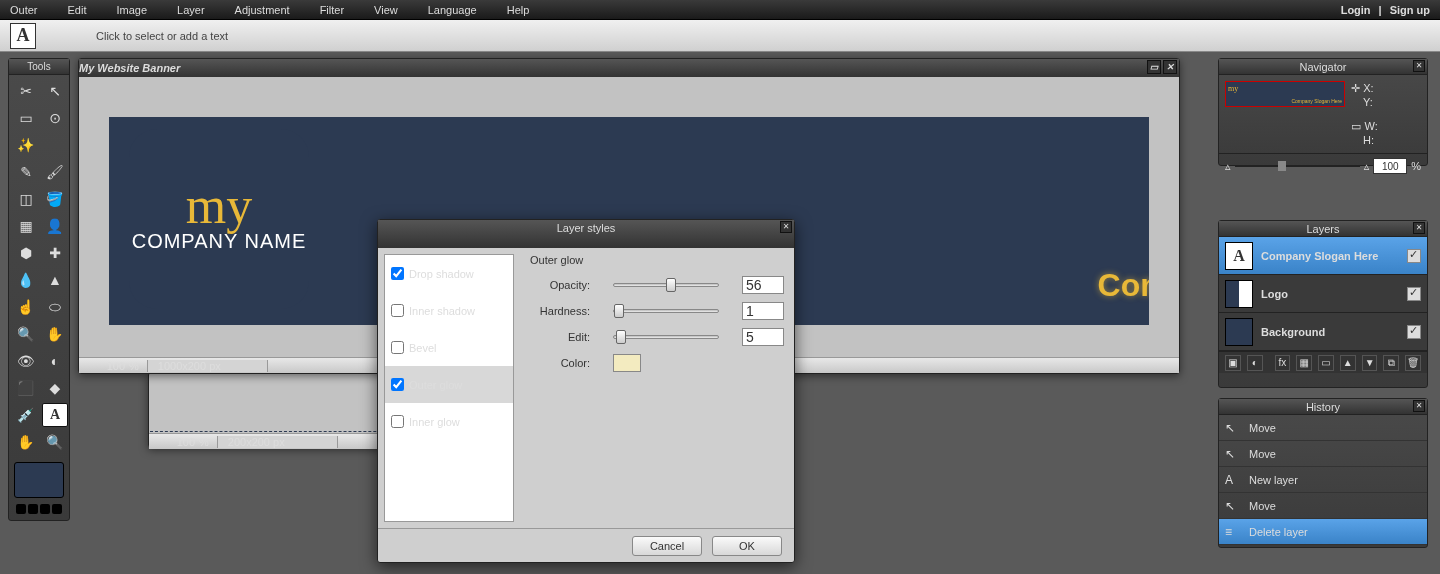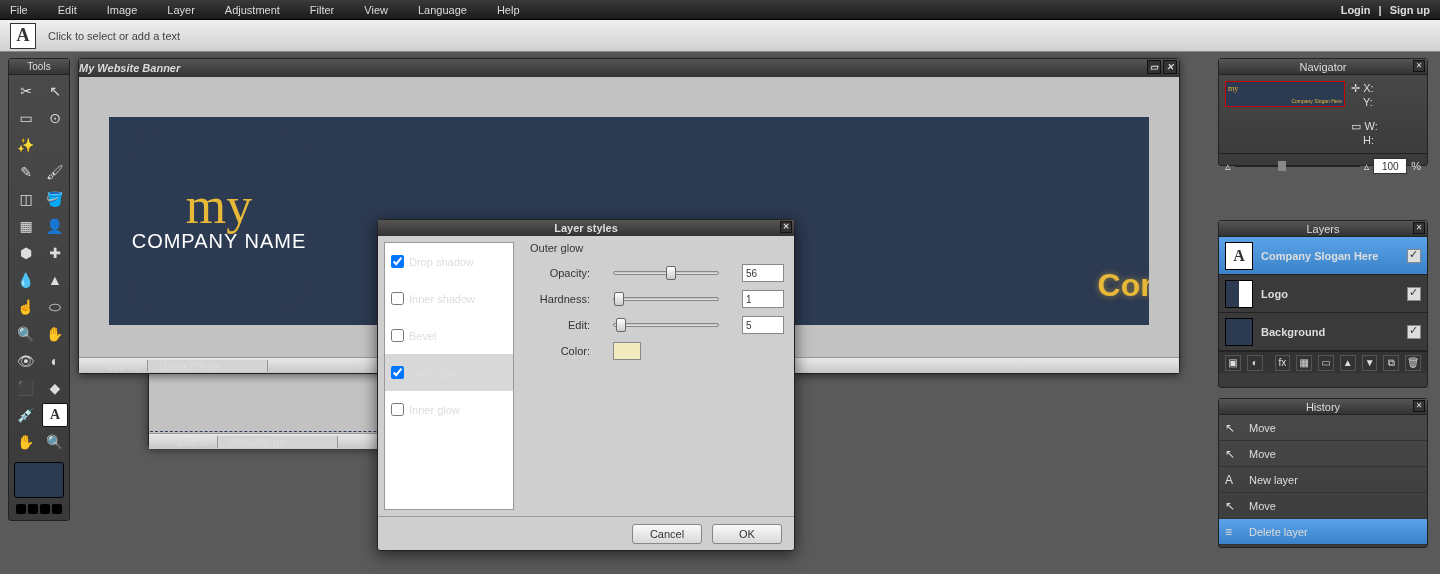--- a/index.html
+++ b/index.html
@@ -4,21 +4,21 @@
 <style>
 *{margin:0;padding:0;box-sizing:border-box;font-family:"Lucida Grande",Arial,sans-serif;font-size:11px;color:#ddd;}
 body{background:#5a5a5a;width:1440px;height:574px;overflow:hidden;position:relative;}
 .menubar{height:20px;background:linear-gradient(#3a3a3a,#1a1a1a);display:flex;align-items:center;padding:0 10px;border-bottom:1px solid #000;}
 .menubar .mitem{margin-right:30px;cursor:pointer;}
 .menubar .spacer{flex:1;}
 .menubar .auth{display:flex;gap:8px;font-weight:bold;}
 .menubar .auth span{cursor:pointer;}
 .optbar{height:32px;background:linear-gradient(#f0f0f0,#d0d0d0);border-bottom:1px solid #888;display:flex;align-items:center;padding:0 10px;gap:12px;color:#333;}
 .optbar .ticon{width:26px;height:26px;border:1px solid #333;color:#333;display:flex;align-items:center;justify-content:center;font-family:serif;font-weight:bold;font-size:18px;background:#fff;}
-.optbar .hint{color:#444;}
+.optbar .hint{color:#444;margin-left:48px;}
 .workspace{position:absolute;top:52px;left:0;right:0;bottom:0;}
 
 
 .tools{position:absolute;left:8px;top:6px;width:62px;background:linear-gradient(#4a4a4a,#3a3a3a);border:1px solid #222;border-radius:3px;}
 .panel-title{height:16px;background:linear-gradient(#555,#333);text-align:center;font-size:10px;line-height:16px;border-bottom:1px solid #222;}
 .tools-grid{display:grid;grid-template-columns:1fr 1fr;gap:3px;padding:4px;}
 .tool{width:26px;height:24px;display:flex;align-items:center;justify-content:center;font-size:14px;cursor:pointer;border-radius:2px;}
 .tool.sel{background:#2a2a2a;border:1px solid #111;}
 .swatch-main{margin:4px auto;width:50px;height:36px;background:#2c3a52;border:1px solid #000;border-radius:3px;}
 .swatch-row{display:flex;gap:2px;justify-content:center;padding:2px 0 6px;}
@@ -65,43 +65,43 @@
 .layers-foot{height:22px;background:#333;border-top:1px solid #222;display:flex;align-items:center;padding:0 6px;gap:6px;}
 .layers-foot span{width:16px;height:16px;border:1px solid #555;cursor:pointer;display:flex;align-items:center;justify-content:center;font-size:10px;}
 
 .hist-body{max-height:130px;overflow:auto;}
 .hist-row{display:flex;align-items:center;height:26px;padding:0 6px;gap:8px;border-bottom:1px solid #333;}
 .hist-row.sel{background:linear-gradient(#5aa3e8,#3a83c8);}
 .hist-icon{width:16px;font-size:12px;}
 
 
 .dialog{position:absolute;left:377px;top:167px;width:418px;background:#cfcfcf;border:1px solid #222;border-radius:3px;box-shadow:0 4px 16px rgba(0,0,0,.6);}
-.dialog .titlebar{height:16px;background:linear-gradient(#555,#333);text-align:center;line-height:16px;position:relative;font-weight:bold;font-size:10px;}
+.dialog .titlebar{height:28px;background:linear-gradient(#555,#333);text-align:center;line-height:16px;position:relative;font-weight:normal;font-size:10px;}
 .dialog .dclose{position:absolute;right:2px;top:1px;width:12px;height:12px;border:1px solid #111;background:#333;font-size:8px;line-height:10px;text-align:center;cursor:pointer;}
 .dialog-body{display:flex;height:280px;}
 .style-list{width:130px;border:1px solid #999;margin:6px;background:#fff;}
 .style-item{padding:12px 6px;color:#333;display:flex;align-items:center;gap:5px;}
 .style-item.sel{background:#d8d8d8;}
 .style-item input{margin:0;}
 .style-opts{flex:1;padding:6px 10px;color:#333;}
 .style-opts h4{font-size:11px;font-weight:normal;color:#333;margin-bottom:10px;}
 .opt-row{display:flex;align-items:center;margin-bottom:8px;gap:23px;}
 .opt-row label{width:60px;text-align:right;color:#333;}
 .opt-row .slider{flex:1;height:4px;background:linear-gradient(#bbb,#eee);border:1px solid #888;border-radius:2px;position:relative;}
 .opt-row .slider .knob{position:absolute;top:-6px;width:10px;height:14px;background:linear-gradient(#fff,#ccc);border:1px solid #666;border-radius:2px;}
-.opt-row input[type=text]{width:42px;height:18px;border:1px solid #888;background:#fff;color:#333;padding:0 3px;font-size:10px;}
+.opt-row input[type=text]{width:42px;height:18px;border:1px solid #888;background:#fff;color:#333;padding:0 3px;font-size:14px;}
 .color-sw{width:28px;height:18px;background:#f3ebc0;border:1px solid #888;cursor:pointer;}
 .dialog-foot{height:34px;border-top:1px solid #999;display:flex;align-items:center;justify-content:flex-end;gap:10px;padding:0 12px;}
 .btn{width:70px;height:20px;background:linear-gradient(#fafafa,#d8d8d8);border:1px solid #888;border-radius:3px;color:#333;cursor:pointer;font-size:11px;}
 </style>
 </head>
 <body>
 
 <div class="menubar">
-  <span class="mitem">File</span>
+  <span class="mitem">Outer</span>
   <span class="mitem">Edit</span>
   <span class="mitem">Image</span>
   <span class="mitem">Layer</span>
   <span class="mitem">Adjustment</span>
   <span class="mitem">Filter</span>
   <span class="mitem">View</span>
   <span class="mitem">Language</span>
   <span class="mitem">Help</span>
   <div class="spacer"></div>
   <div class="auth">

